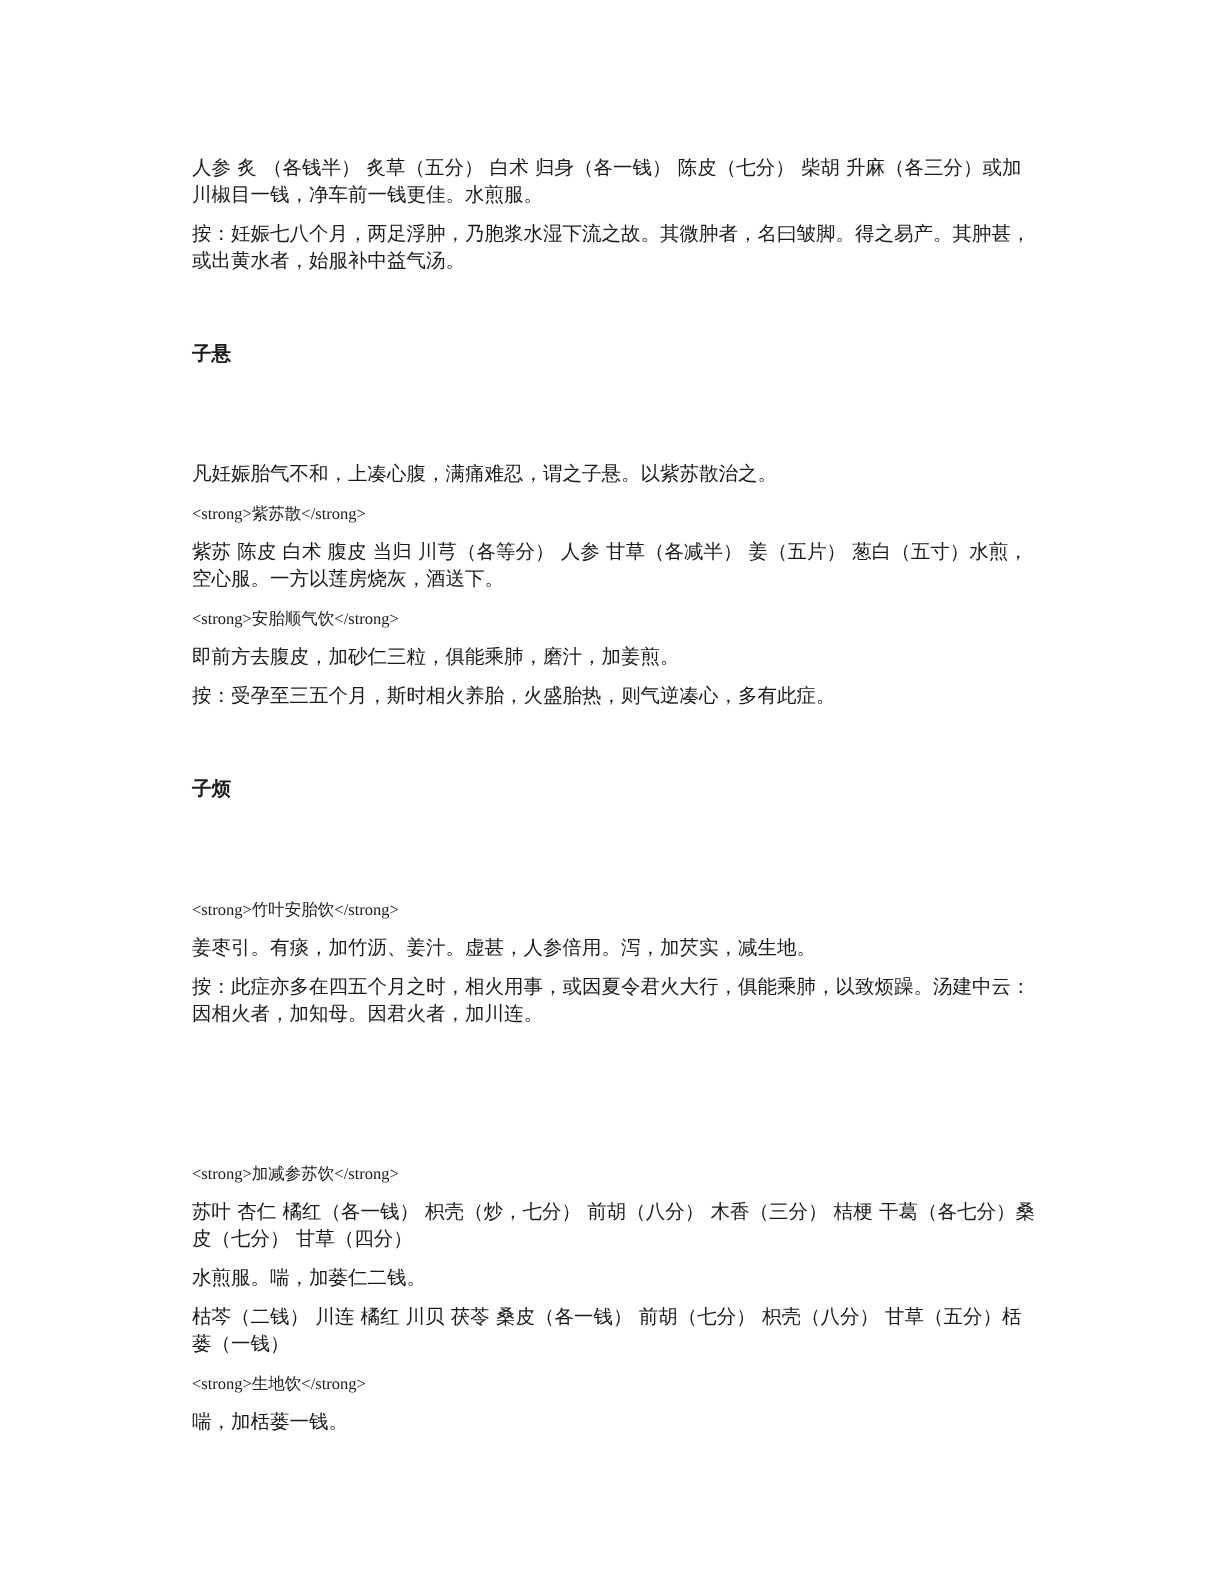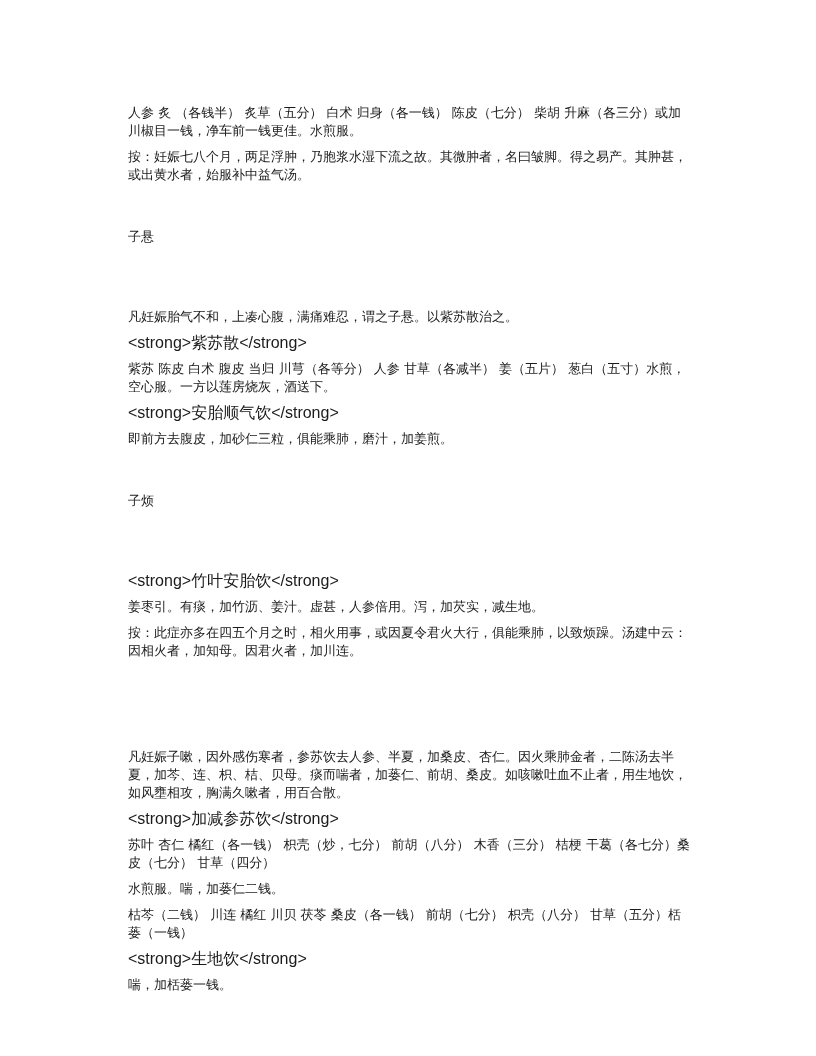--- a/index.html
+++ b/index.html
@@ -3,24 +3,24 @@
   <meta charset="utf-8">
   <style>
     html, body { margin: 0; padding: 0; background: #ffffff; }
     body { width: 816px; height: 1056px; position: relative; overflow: hidden; }
     .page {
       position: absolute; left: 120px; top: 96px; width: 580px;
       font-family: "DejaVu Serif", "Liberation Serif", serif;
       font-size: 13px; line-height: 18px; color: #1a1a1a;
     }
     .line { margin: 8px; padding: 0; white-space: normal; word-break: break-all; }
-    .heading { margin-top: 18px; margin-bottom: 0; }
+    .heading { margin-top: 18px; margin-bottom: 0; font-weight: bold; }
     .gap { height: 54px; }
     .gap-small { height: 18px; }
-    .tag { font-family: Liberation Sans, sans-serif; font-size: 16px; }
+    .tag { font-family: Liberation Serif, serif; font-size: 11px; }
   </style>
 </head>
 <body>
 
 <div class="page">
 
   <div>
     <p class="line">人参 炙 （各钱半） 炙草（五分） 白术 归身（各一钱） 陈皮（七分） 柴胡 升麻（各三分）或加川椒目一钱，净车前一钱更佳。水煎服。</p>
     <p class="line">按：妊娠七八个月，两足浮肿，乃胞浆水湿下流之故。其微肿者，名曰皱脚。得之易产。其肿甚，或出黄水者，始服补中益气汤。</p>
   </div>
@@ -28,37 +28,37 @@
   <div class="gap-small"></div>
 
   <div>
     <p class="line heading">子悬</p>
     <div class="gap"></div>
     <p class="line">凡妊娠胎气不和，上凑心腹，满痛难忍，谓之子悬。以紫苏散治之。</p>
     <p class="line tag">&lt;strong&gt;紫苏散&lt;/strong&gt;</p>
     <p class="line">紫苏 陈皮 白术 腹皮 当归 川芎（各等分） 人参 甘草（各减半） 姜（五片） 葱白（五寸）水煎，空心服。一方以莲房烧灰，酒送下。</p>
     <p class="line tag">&lt;strong&gt;安胎顺气饮&lt;/strong&gt;</p>
     <p class="line">即前方去腹皮，加砂仁三粒，俱能乘肺，磨汁，加姜煎。</p>
+    <p class="line">按：受孕至三五个月，斯时相火养胎，火盛胎热，则气逆凑心，多有此症。</p>
   </div>
 
   <div class="gap-small"></div>
 
   <div>
     <p class="line heading">子烦</p>
     <div class="gap"></div>
     <p class="line tag">&lt;strong&gt;竹叶安胎饮&lt;/strong&gt;</p>
     <p class="line">姜枣引。有痰，加竹沥、姜汁。虚甚，人参倍用。泻，加芡实，减生地。</p>
     <p class="line">按：此症亦多在四五个月之时，相火用事，或因夏令君火大行，俱能乘肺，以致烦躁。汤建中云：因相火者，加知母。因君火者，加川连。</p>
   </div>
 
   <div class="gap-small"></div>
 
   <div>
     <div class="gap"></div>
-    <p class="line">凡妊娠子嗽，因外感伤寒者，参苏饮去人参、半夏，加桑皮、杏仁。因火乘肺金者，二陈汤去半夏，加芩、连、枳、桔、贝母。痰而喘者，加蒌仁、前胡、桑皮。如咳嗽吐血不止者，用生地饮，如风壅相攻，胸满久嗽者，用百合散。</p>
     <p class="line tag">&lt;strong&gt;加减参苏饮&lt;/strong&gt;</p>
     <p class="line">苏叶 杏仁 橘红（各一钱） 枳壳（炒，七分） 前胡（八分） 木香（三分） 桔梗 干葛（各七分）桑皮（七分） 甘草（四分）</p>
     <p class="line">水煎服。喘，加蒌仁二钱。</p>
     <p class="line">枯芩（二钱） 川连 橘红 川贝 茯苓 桑皮（各一钱） 前胡（七分） 枳壳（八分） 甘草（五分）栝蒌（一钱）</p>
     <p class="line tag">&lt;strong&gt;生地饮&lt;/strong&gt;</p>
     <p class="line">喘，加栝蒌一钱。</p>
   </div>
 
 </div>
 

